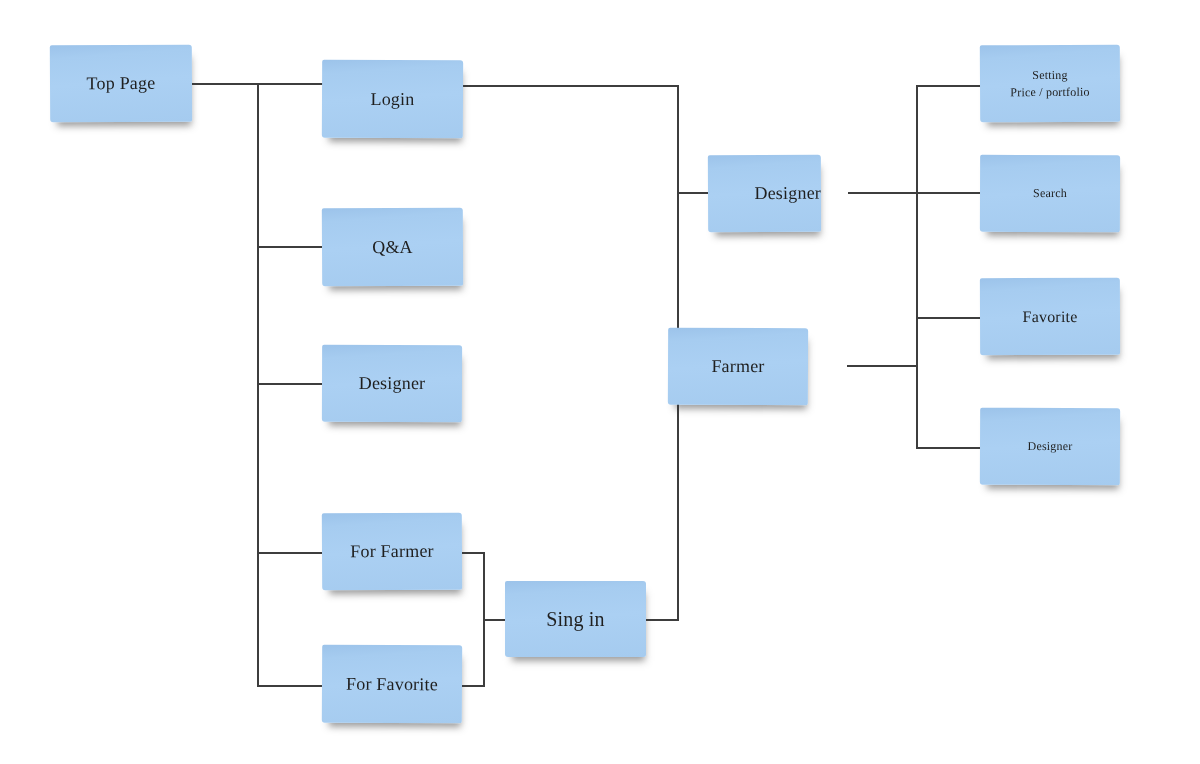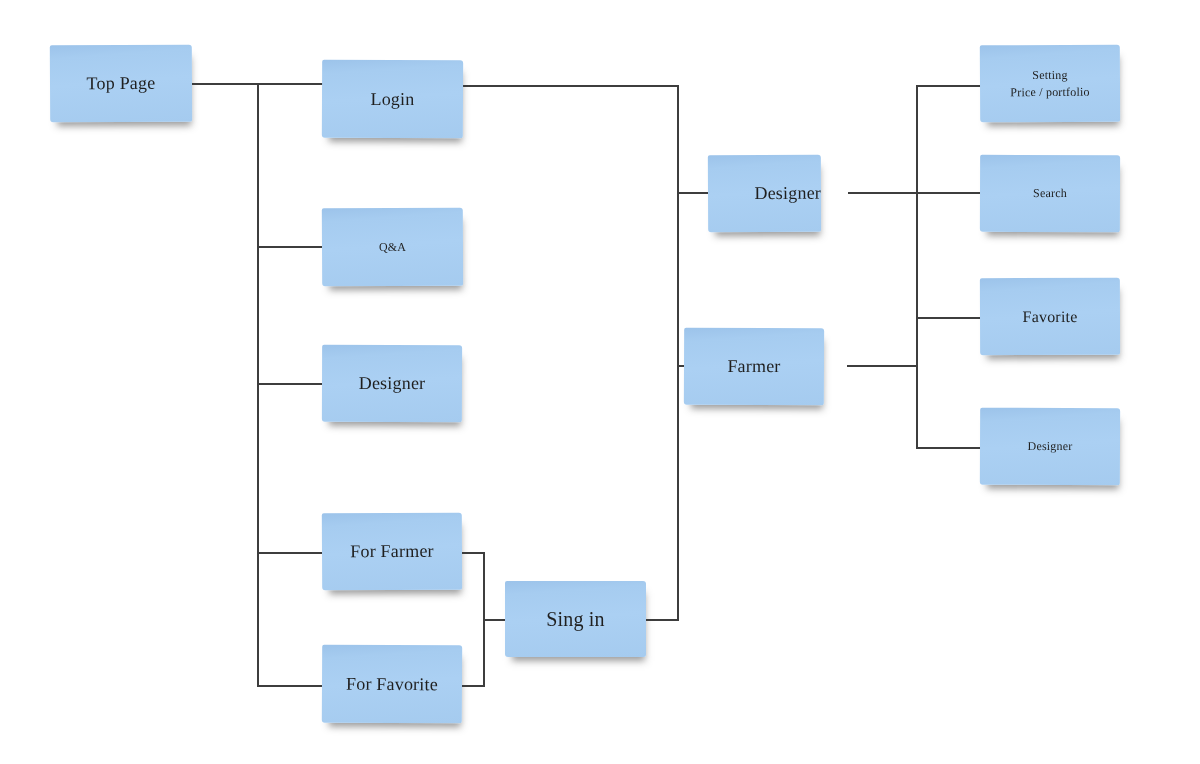--- a/index.html
+++ b/index.html
@@ -62,38 +62,38 @@
     <div class="edge" style="left: 916px; top: 85px; width: 65px; height: 2px; background: rgb(61, 61, 61);"></div>
     <div class="edge" style="left: 916px; top: 317px; width: 65px; height: 2px; background: rgb(61, 61, 61);"></div>
     <div class="edge" style="left: 916px; top: 447px; width: 65px; height: 2px; background: rgb(61, 61, 61);"></div>
     <div class="note" style="left: 50px; top: 45px; width: 142px; height: 77px; transform: rotate(-0.3deg);">
     <span class="note-label" style="font-size: 18px; color: rgb(31, 31, 31);">Top Page</span>
   </div>
     <div class="note" style="left: 322px; top: 60px; width: 141px; height: 78px; transform: rotate(0.25deg);">
     <span class="note-label" style="font-size: 18px; color: rgb(31, 31, 31);">Login</span>
   </div>
     <div class="note" style="left: 322px; top: 208px; width: 141px; height: 78px; transform: rotate(-0.3deg);">
-    <span class="note-label" style="font-size: 12px; color: rgb(31, 31, 31);">Q&amp;A</span>
+    <span class="note-label" style="font-size: 18px; color: rgb(31, 31, 31);">Q&amp;A</span>
   </div>
     <div class="note" style="left: 322px; top: 345px; width: 140px; height: 77px; transform: rotate(0.2deg);">
     <span class="note-label" style="font-size: 18px; color: rgb(31, 31, 31);">Designer</span>
   </div>
     <div class="note" style="left: 322px; top: 513px; width: 140px; height: 77px; transform: rotate(-0.3deg);">
     <span class="note-label" style="font-size: 18px; color: rgb(31, 31, 31);">For Farmer</span>
   </div>
     <div class="note" style="left: 322px; top: 645px; width: 140px; height: 78px; transform: rotate(0.3deg);">
     <span class="note-label" style="font-size: 18px; color: rgb(31, 31, 31);">For Favorite</span>
   </div>
     <div class="note" style="left: 505px; top: 581px; width: 141px; height: 76px; transform: rotate(0deg);">
     <span class="note-label" style="font-size: 20px; color: rgb(31, 31, 31);">Sing in</span>
   </div>
     <div class="note" style="left: 708px; top: 155px; width: 113px; height: 77px; transform: rotate(-0.25deg); justify-content: flex-end;">
     <span class="note-label" style="font-size: 18px; color: rgb(31, 31, 31);">Designer</span>
   </div>
-    <div class="note" style="left: 684px; top: 328px; width: 140px; height: 77px; transform: rotate(0.25deg);">
+    <div class="note" style="left: 668px; top: 328px; width: 140px; height: 77px; transform: rotate(0.25deg);">
     <span class="note-label" style="font-size: 18px; color: rgb(31, 31, 31);">Farmer</span>
   </div>
     <div class="note" style="left: 980px; top: 45px; width: 140px; height: 77px; transform: rotate(-0.3deg);">
     <span class="note-label" style="font-size: 12px; color: rgb(31, 31, 31);">Setting
 Price / portfolio</span>
   </div>
     <div class="note" style="left: 980px; top: 155px; width: 140px; height: 77px; transform: rotate(0.2deg);">
     <span class="note-label" style="font-size: 12px; color: rgb(31, 31, 31);">Search</span>
   </div>
     <div class="note" style="left: 980px; top: 278px; width: 140px; height: 77px; transform: rotate(-0.2deg);">

